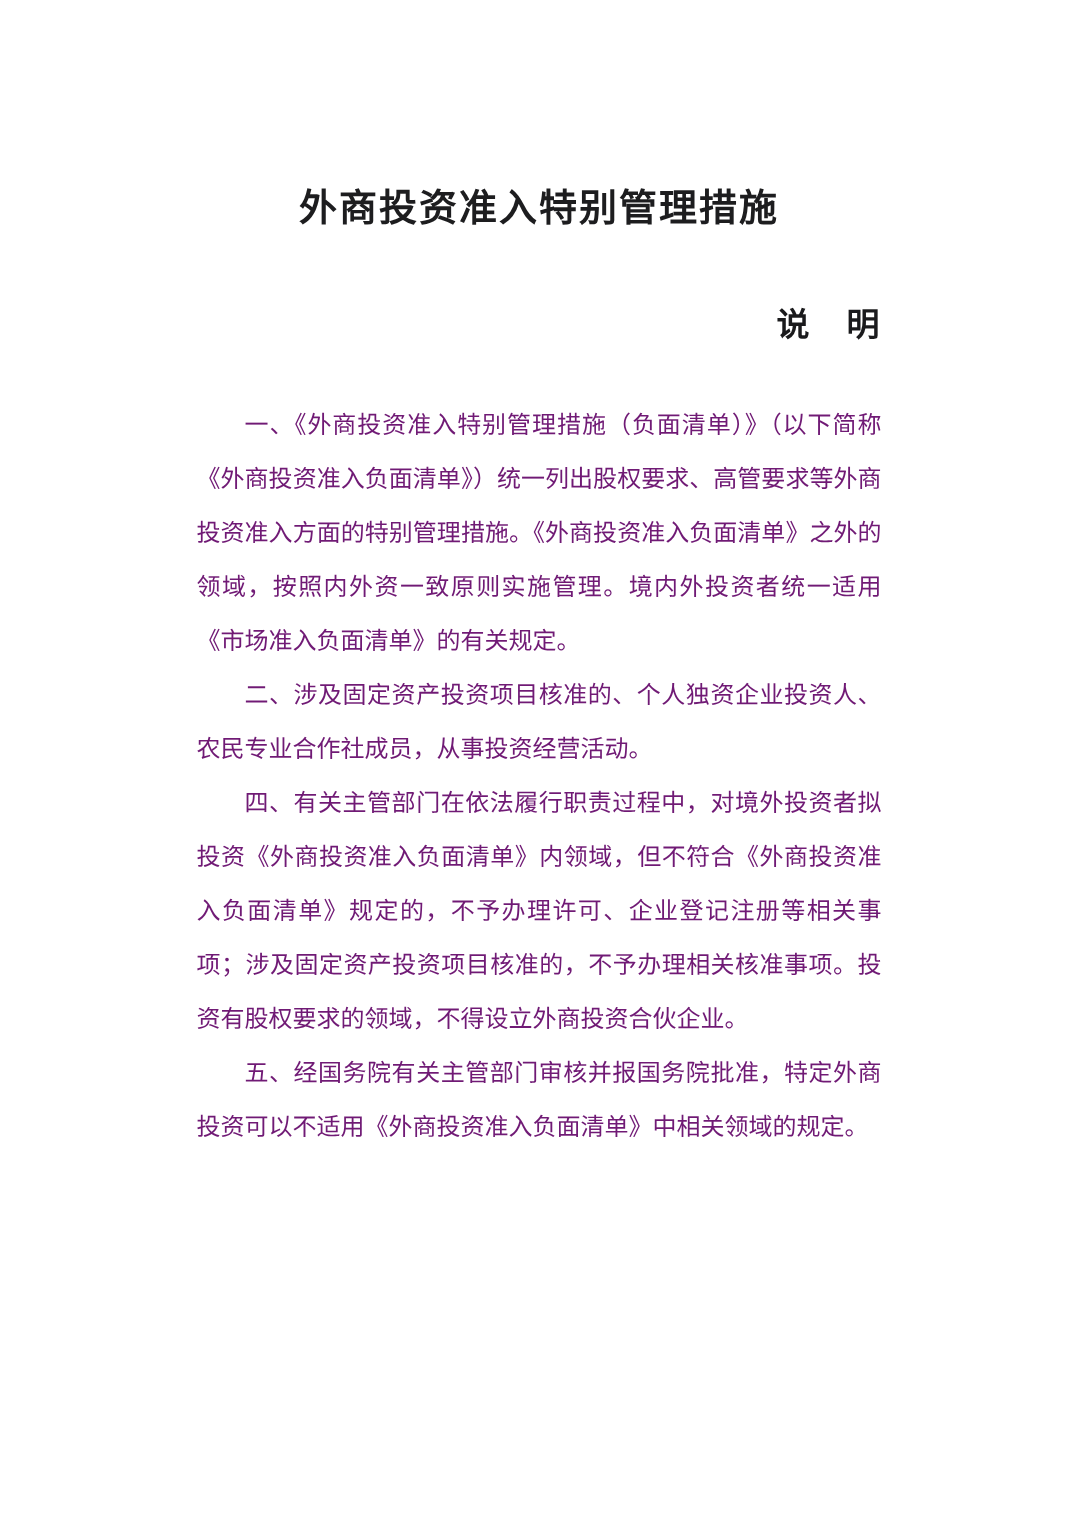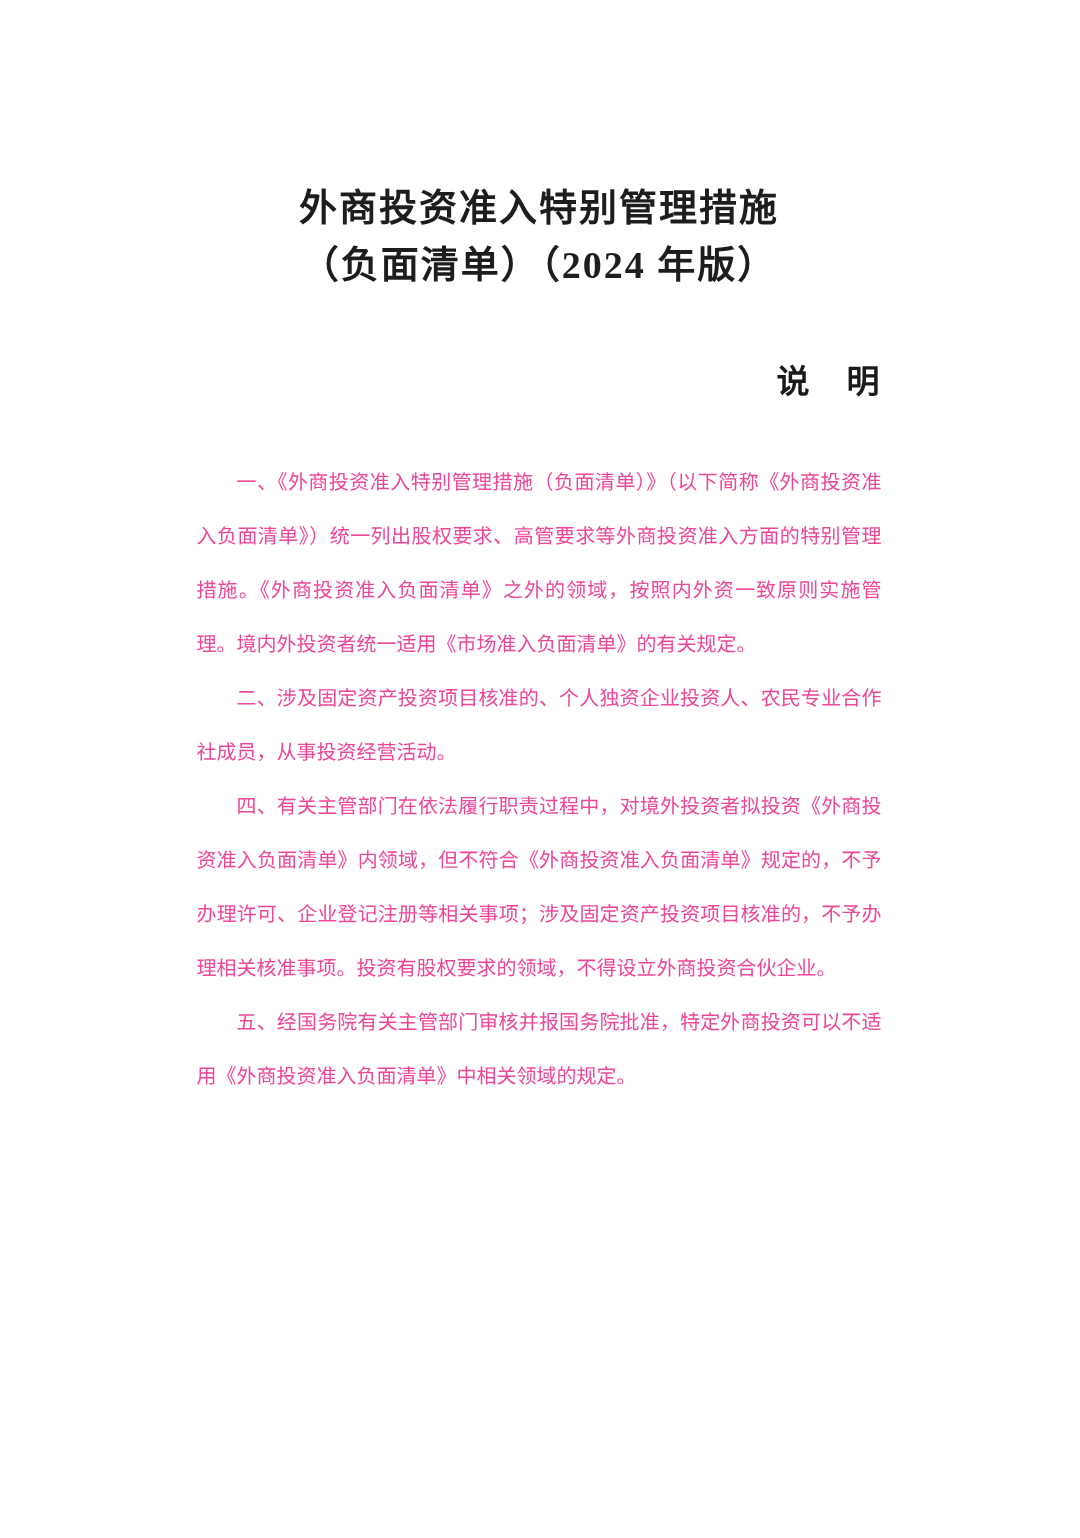--- a/index.html
+++ b/index.html
@@ -37,41 +37,40 @@
     font-family: "DejaVu Sans", "Liberation Sans", sans-serif;
     font-weight: 700;
     font-size: 33px;
     line-height: 36px;
     letter-spacing: 2px;
     color: #1a1a1c;
   }
   .doc-body {
     margin-top: 55px;
     font-family: "Liberation Serif", "DejaVu Serif", serif;
-    font-size: 20px;
+    font-size: 24px;
     line-height: 54px;
     text-align: justify;
     text-justify: inter-ideograph;
-    color: #ec4899;
+    color: #701a75;
   }
   .doc-body p {
     margin: 0;
     padding: 0;
     text-indent: 2em;
     word-break: break-all;
   }
 </style>
 </head>
 <body>
 
 <div class="page">
 
   <h1 class="doc-title">
     <span class="title-line">外商投资准入特别管理措施</span>
-    <span class="title-line">（负面清单）（2024 年版）</span>
   </h1>
 
   <h2 class="section-heading">说　明</h2>
 
   <div class="doc-body">
     <p>一、《外商投资准入特别管理措施（负面清单）》（以下简称《外商投资准入负面清单》）统一列出股权要求、高管要求等外商投资准入方面的特别管理措施。《外商投资准入负面清单》之外的领域，按照内外资一致原则实施管理。境内外投资者统一适用《市场准入负面清单》的有关规定。</p>
     <p>二、涉及固定资产投资项目核准的、个人独资企业投资人、农民专业合作社成员，从事投资经营活动。</p>
     <p>四、有关主管部门在依法履行职责过程中，对境外投资者拟投资《外商投资准入负面清单》内领域，但不符合《外商投资准入负面清单》规定的，不予办理许可、企业登记注册等相关事项；涉及固定资产投资项目核准的，不予办理相关核准事项。投资有股权要求的领域，不得设立外商投资合伙企业。</p>
     <p>五、经国务院有关主管部门审核并报国务院批准，特定外商投资可以不适用《外商投资准入负面清单》中相关领域的规定。</p>
   </div>

